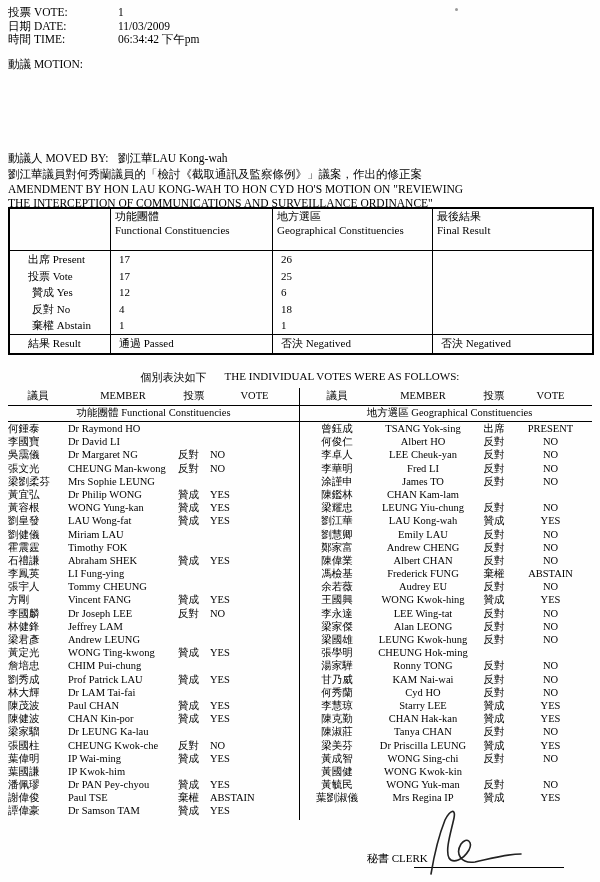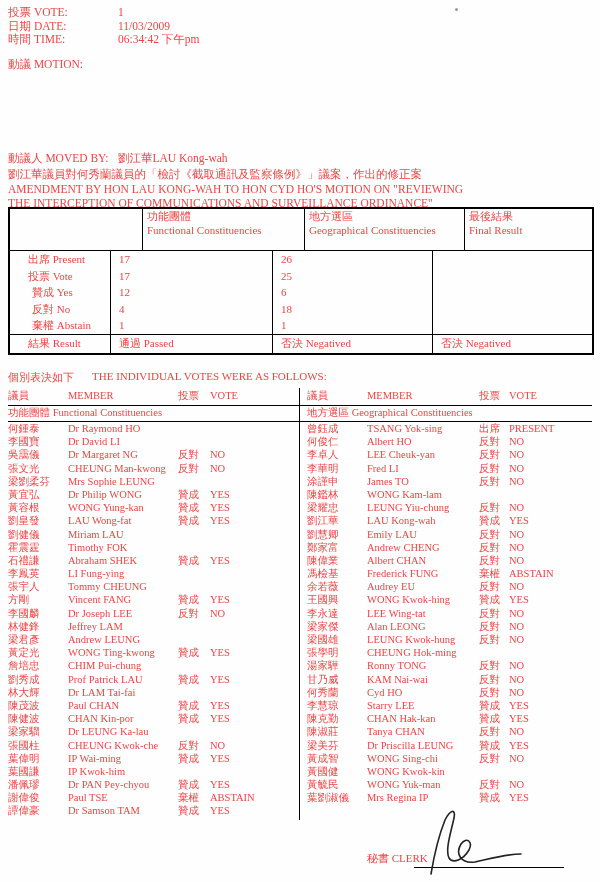--- a/index.html
+++ b/index.html
@@ -1,49 +1,49 @@
 <!DOCTYPE html>
 <html><head>
 <meta charset="utf-8">
 <style>
   html,body{margin:0;padding:0;background:#e8e8e8;}
   .page{position:relative;width:600px;height:882px;background:#fefefe;margin:0 auto;
-        font-family:"Liberation Serif","DejaVu Serif",serif;color:#ef4444;overflow:hidden;}
+        font-family:"Liberation Serif","DejaVu Serif",serif;color:#000000;overflow:hidden;}
   
   .hdr-row{display:flex;line-height:13.5px;font-size:11.5px;}
   .hdr-label{width:110px;flex:0 0 110px;}
   .hdr-val{flex:1;}
   .top-block{position:absolute;left:8px;top:6px;width:584px;}
   .motion-block{position:absolute;left:8px;top:57px;width:584px;display:flex;font-size:11.5px;line-height:14.6px;flex-direction:column;}
   .motion-text{flex:1;}
   .movedby{position:absolute;left:8px;top:151px;width:584px;display:flex;font-size:11.5px;}
   
   .sumtable{position:absolute;left:8px;top:207px;width:582px;border:2px solid #000;font-size:11px;}
-  .shead{display:grid;grid-template-columns:100px 162px 160px 1fr;height:41px;border-bottom:1.5px solid #000;padding-left:32px;}
+  .shead{display:grid;grid-template-columns:100px 162px 160px 1fr;height:41px;border-bottom:1.5px solid #000;}
   .shead .cell{border-left:1.5px solid #000;padding:1px 0 0 4px;line-height:13.5px;}
   .shead .cell:first-child{border-left:none;}
   .srow{display:grid;grid-template-columns:100px 162px 160px 1fr;height:16.5px;line-height:16.5px;}
   .srow span{border-left:1.5px solid #000;padding-left:8px;overflow:hidden;white-space:nowrap;}
   .srow span.c0{border-left:none;padding-left:18px;}
   .srow.indent span.c0{padding-left:22px;}
   .srow.result{border-top:1.5px solid #000;height:18px;line-height:17px;}
   
-  .ivtitle{position:absolute;left:8px;top:370px;width:584px;display:flex;gap:18px;font-size:11px;}
+  .ivtitle{position:absolute;left:8px;top:370px;width:584px;display:flex;gap:18px;font-size:11px;justify-content:center;}
   .votes{position:absolute;left:8px;top:388px;width:584px;font-size:10.5px;}
   .vline{position:absolute;left:291px;top:0px;height:432px;width:0;border-left:1.5px solid #000;}
-  .vhead,.vsect{display:flex;border-bottom:1.5px solid #000;}
+  .vhead,.vsect{display:flex;border-bottom:1.5px solid #000;text-align:center;}
   .vhead{height:17px;line-height:16px;}
   .vsect{height:15px;line-height:14px;}
   .halfL{width:291px;flex:0 0 291px;}
   .halfR{flex:1;padding-left:8px;}
   .hgrid{display:grid;grid-template-columns:60px 110px 32px 1fr;}
   .hgridR{display:grid;grid-template-columns:60px 112px 30px 1fr;}
   .vbody{display:flex;}
   .mrow{display:grid;grid-template-columns:60px 110px 32px 1fr;height:13.2px;line-height:13.2px;}
-  .halfR .mrow{grid-template-columns:60px 112px 30px 1fr;}
+  .halfR .mrow{grid-template-columns:60px 112px 30px 1fr;text-align:center;}
   .mrow span{overflow:hidden;white-space:nowrap;}
   
   .clerk{position:absolute;left:367px;top:851px;font-size:11px;}
   .sigline{position:absolute;left:414px;top:867px;width:150px;border-bottom:1.5px solid #000;}
   .sig{position:absolute;left:403px;top:804px;}
   .speck{position:absolute;left:455px;top:8px;width:3px;height:3px;background:#999;border-radius:50%;}
 </style>
 </head>
 <body>
 
@@ -411,21 +411,21 @@
 
           <div class="mrow">
             <span>涂謹申</span>
             <span>James TO</span>
             <span>反對</span>
             <span>NO</span>
           </div>
 
           <div class="mrow">
             <span>陳鑑林</span>
-            <span>WONG Kam-lam</span>
+            <span>CHAN Kam-lam</span>
             <span></span>
             <span></span>
           </div>
 
           <div class="mrow">
             <span>梁耀忠</span>
             <span>LEUNG Yiu-chung</span>
             <span>反對</span>
             <span>NO</span>
           </div>

